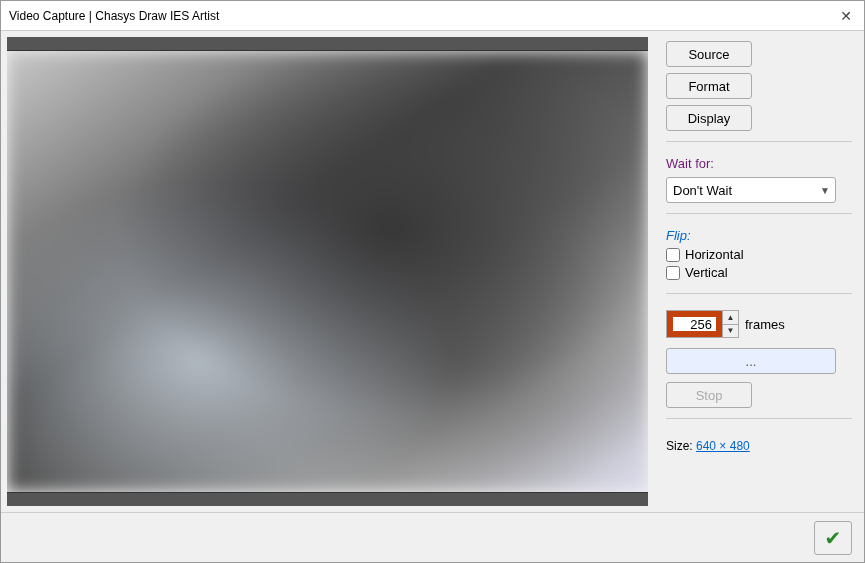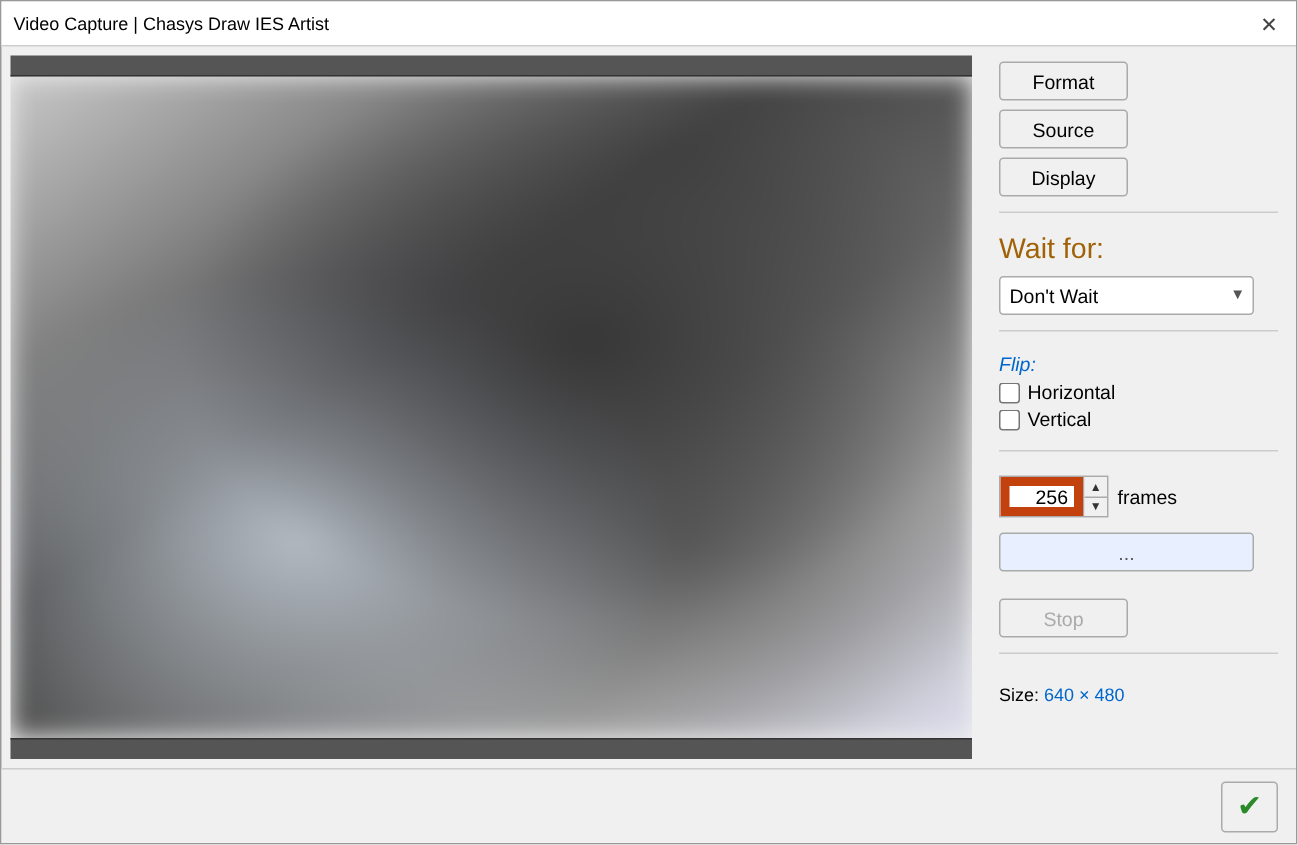--- a/index.html
+++ b/index.html
@@ -114,22 +114,22 @@
       border-radius: 3px;
       cursor: pointer;
       font-size: 13px;
       color: #000;
       display: flex;
       align-items: center;
       justify-content: center;
     }
 
     .label {
-      font-size: 19px;
-      color: #a16207;
+      font-size: 13px;
+      color: #701a75;
       margin-top: 4px;
     }
 
     .select-wrapper {
       position: relative;
       width: 170px;
     }
 
     select {
       width: 100%;
@@ -258,32 +258,33 @@
       height: 26px;
       background: #f0f0f0;
       border: 1px solid #aaa;
       border-radius: 3px;
       cursor: not-allowed;
       font-size: 13px;
       color: #aaa;
       display: flex;
       align-items: center;
       justify-content: center;
-      margin-top: 12px;
+      margin-top: 2px;
     }
 
     .info-section {
       margin-top: 8px;
       font-size: 12px;
       color: #000;
       line-height: 1.6;
     }
 
     .info-section span {
       color: #0066cc;
+      text-decoration: underline;
     }
 
     .bottom-bar {
       height: 50px;
       background: #f0f0f0;
       border-top: 1px solid #ccc;
       display: flex;
       align-items: center;
       justify-content: flex-end;
       padding: 0 12px;
@@ -321,22 +322,22 @@
 
   <div class="content">
 
     <div class="preview-area">
       <div class="preview-top-bar"></div>
       <div class="preview-mid"></div>
       <div class="preview-bottom-bar"></div>
     </div>
 
     <div class="sidebar">
+      <button class="btn">Source</button>
       <button class="btn">Format</button>
-      <button class="btn">Source</button>
       <button class="btn">Display</button>
 
       <div class="divider"></div>
 
       <span class="label">Wait for:</span>
       <div class="select-wrapper">
         <select>
           <option>Don't Wait</option>
           <option>Wait for frame</option>
           <option>Wait for signal</option>

